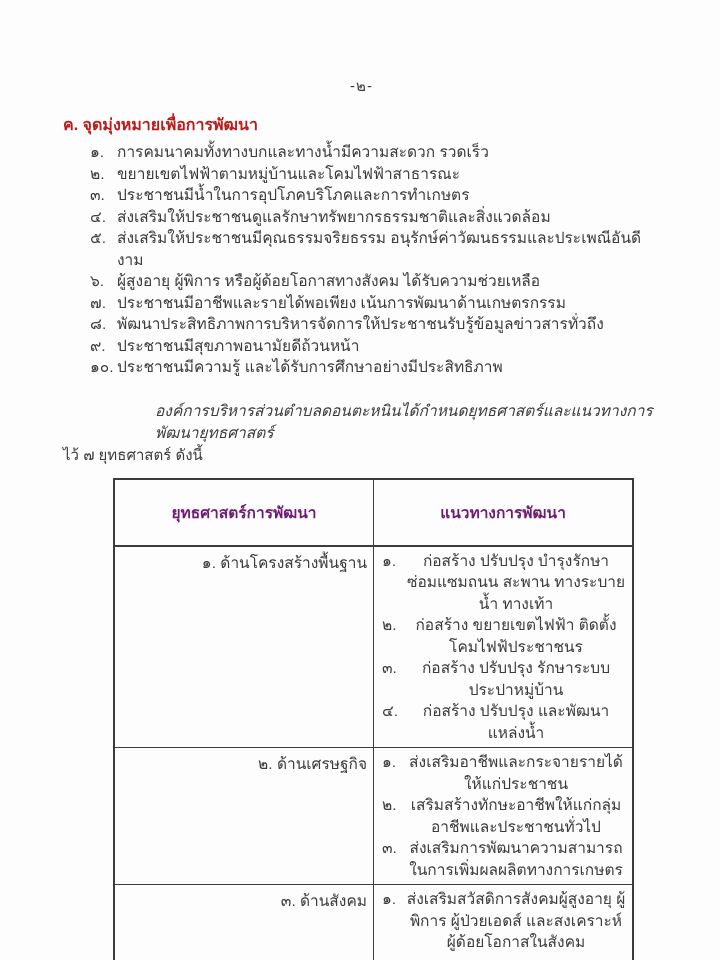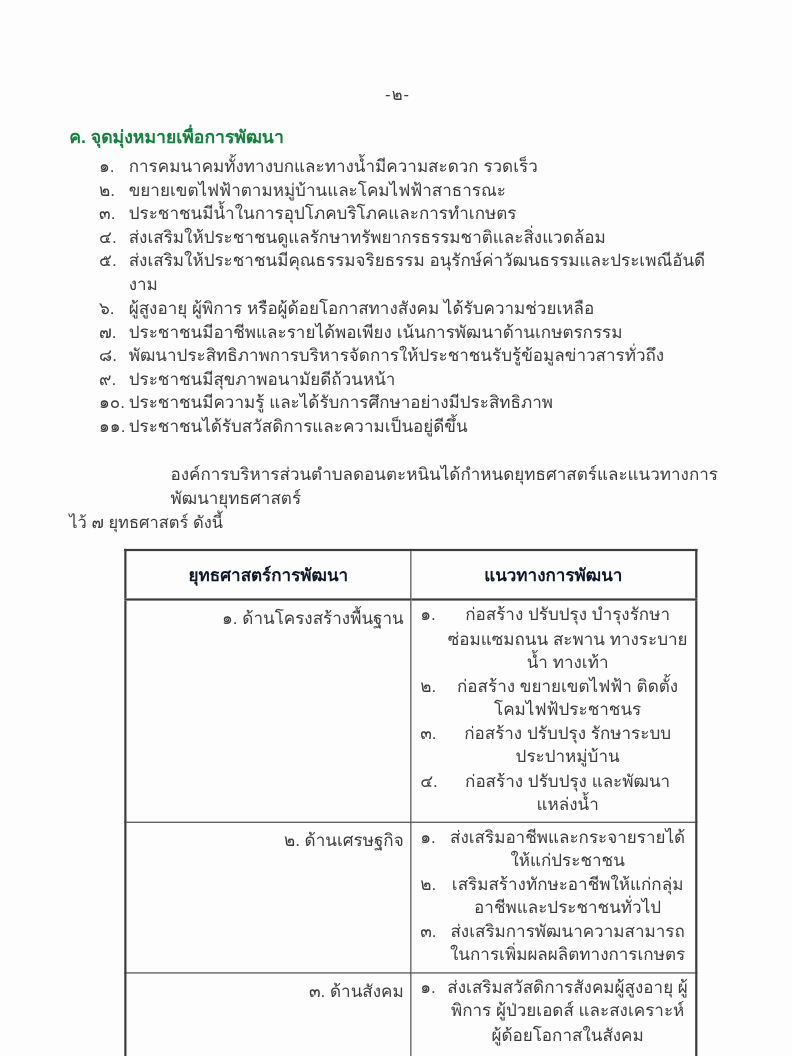--- a/index.html
+++ b/index.html
@@ -20,21 +20,21 @@
   }
   .page-number{
     text-align:center;
     font-size:15px;
     margin:0 0 14px 0;
     letter-spacing:1px;
   }
   .sec-heading{
     font-weight:bold;
     font-size:16px;
-    color:#15803d;
+    color:#b91c1c;
     margin:0 0 4px 0;
   }
   ul.goals{
     list-style:none;
     margin:2px 0 0 0;
     padding:0 0 0 27px;
   }
   ul.goals li{
     display:flex;
     align-items:flex-start;
@@ -43,20 +43,21 @@
   }
   ul.goals .num{
     flex:0 0 27px;
   }
   ul.goals .txt{flex:1;}
   .sec-d{margin-top:22px;}
   .para-line1{
     margin:6px 0 0 92px;
     font-size:15.5px;
     line-height:22px;
+    font-style:italic;
   }
   .para-line2{
     margin:0;
     font-size:15px;
     line-height:22px;
   }
   table.strategy{
     border-collapse:collapse;
     margin:12px 0 0 50px;
     width:521px;
@@ -67,23 +68,23 @@
   table.strategy td{
     border:1.5px solid #3c3c3c;
     vertical-align:top;
     font-size:15.5px;
     padding:3px 6px 4px 6px;
   }
   table.strategy{border:2px solid #3c3c3c;}
   table.strategy th{
     font-weight:bold;
     text-align:center;
-    color:#0f172a;
+    color:#701a75;
     height:24px;
-    padding:9px 4px;
+    padding:20px 4px;
     border-bottom-width:2px;
   }
   td.strategy-cell{padding-left:8px;text-align:right;}
   ul.guidelines{
     list-style:none;margin:0;padding:0 0 0 2px;
   }
   ul.guidelines li{
     display:flex;align-items:flex-start;
     line-height:21.5px;
   }
@@ -135,24 +136,20 @@
         <span class="num">๘.</span>
         <span class="txt">พัฒนาประสิทธิภาพการบริหารจัดการให้ประชาชนรับรู้ข้อมูลข่าวสารทั่วถึง</span>
       </li>
     <li>
         <span class="num">๙.</span>
         <span class="txt">ประชาชนมีสุขภาพอนามัยดีถ้วนหน้า</span>
       </li>
     <li>
         <span class="num">๑๐.</span>
         <span class="txt">ประชาชนมีความรู้ และได้รับการศึกษาอย่างมีประสิทธิภาพ</span>
-      </li>
-    <li>
-        <span class="num">๑๑.</span>
-        <span class="txt">ประชาชนได้รับสวัสดิการและความเป็นอยู่ดีขึ้น</span>
       </li>
   </ul>
 
   <div class="sec-d">
     <p class="para-line1">องค์การบริหารส่วนตำบลดอนตะหนินได้กำหนดยุทธศาสตร์และแนวทางการพัฒนายุทธศาสตร์</p>
     <p class="para-line2">ไว้ ๗ ยุทธศาสตร์ ดังนี้</p>
   </div>
 
   <table class="strategy">
     <colgroup>

